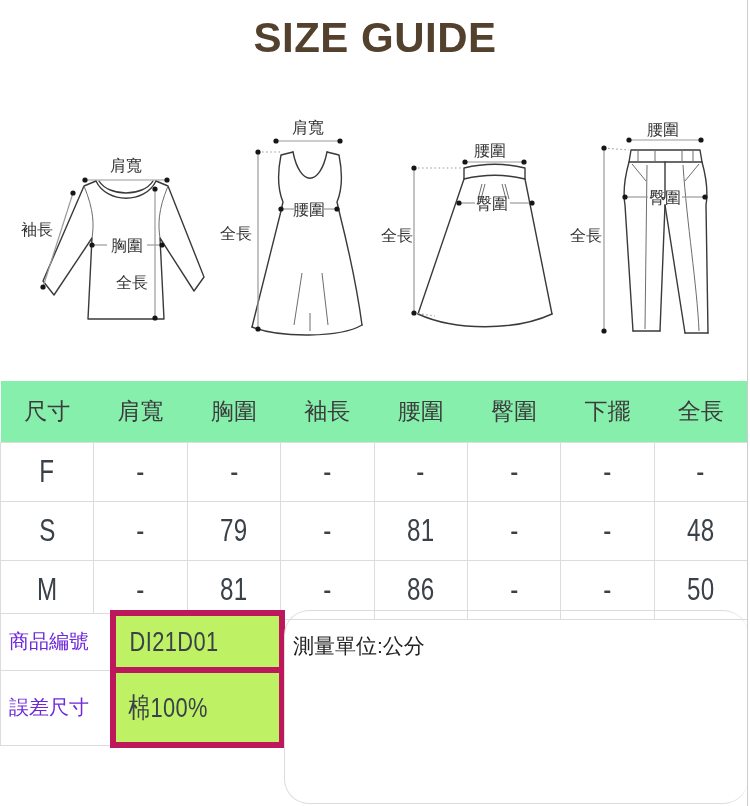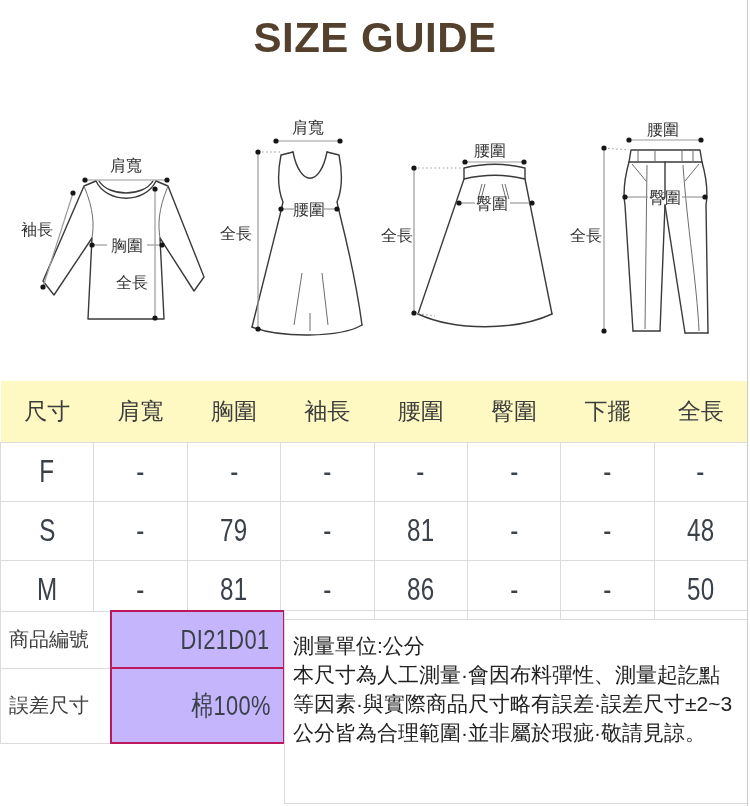--- a/index.html
+++ b/index.html
@@ -17,43 +17,43 @@
   .dia .garment{fill:none;stroke:#3a3a3a;stroke-width:1.4;stroke-linejoin:round;stroke-linecap:round;}
   .dia .fold{fill:none;stroke:#6d6d6d;stroke-width:1;}
   .dia .meas{fill:none;stroke:#9a9a9a;stroke-width:1.2;}
   .dia .dash{fill:none;stroke:#9a9a9a;stroke-width:1.1;stroke-dasharray:1.5 2.6;}
   .dia .dot{fill:#161616;}
 
   
   table{border-collapse:collapse;table-layout:fixed;}
   .size-table{position:absolute;left:0;top:381px;width:748px;}
   .size-table th{
-    background:#fef9c3;height:59px;font-size:23px;font-weight:400;color:#3c3c3c;
+    background:#86efac;height:59px;font-size:23px;font-weight:400;color:#3c3c3c;
     text-align:center;vertical-align:middle;border:none;
   }
   .size-table td{
     height:56px;border:1px solid #dcdcdc;text-align:center;vertical-align:middle;background:#fff;
   }
   .cv{
     display:inline-block;transform:scaleX(.78);font-size:31px;font-weight:400;
     color:#3b4148;letter-spacing:.5px;white-space:nowrap;
   }
   
   .info-table{position:absolute;left:0;top:610px;width:285px;}
   .info-table th{
-    width:100px;border:1px solid #dcdcdc;font-size:20px;font-weight:400;color:#404040;
+    width:100px;border:1px solid #dcdcdc;font-size:20px;font-weight:400;color:#6d28d9;
     text-align:left;padding-left:8px;vertical-align:middle;background:#fff;
   }
-  .info-table td{border:2px solid #be185d;text-align:right;vertical-align:middle;background:#c4b5fd;}
+  .info-table td{border:6px solid #be185d;text-align:left;vertical-align:middle;background:#bef264;}
   .info-table .cv{font-size:28px;}
   .r1{height:57px;} .r2{height:75px;} .r3{height:60px;}
   .note-box{
     position:absolute;left:284px;top:610px;width:464px;height:194px;box-sizing:border-box;
     border-top:1px solid #dcdcdc;border-left:1px solid #dcdcdc;border-bottom:1px solid #dcdcdc;
-    padding:20px 12px 0 8px;font-size:21px;line-height:29px;color:#222;
+    padding:20px 12px 0 8px;font-size:21px;line-height:29px;color:#222;border-radius:25px;
   }
 </style>
 </head>
 <body>
 
 <div class="page">
 
   <h1 class="title">SIZE GUIDE</h1>
 
   <svg class="dia" style="left:10px" width="195" height="240" viewBox="0 0 195 240">
@@ -219,17 +219,16 @@
     </tr>
     <tr class="r2">
       <th>誤差尺寸</th>
       <td><span class="cv">棉100%</span></td>
     </tr>
   </tbody>
     </table>
 
   <div class="note-box">
     <div>測量單位:公分</div>
-    <div>本尺寸為人工測量·會因布料彈性、測量起訖點等因素·與實際商品尺寸略有誤差·誤差尺寸±2~3公分皆為合理範圍·並非屬於瑕疵·敬請見諒。</div>
   </div>
 
   <div class="page-edge"></div>
 </div>
 
 </body></html>

